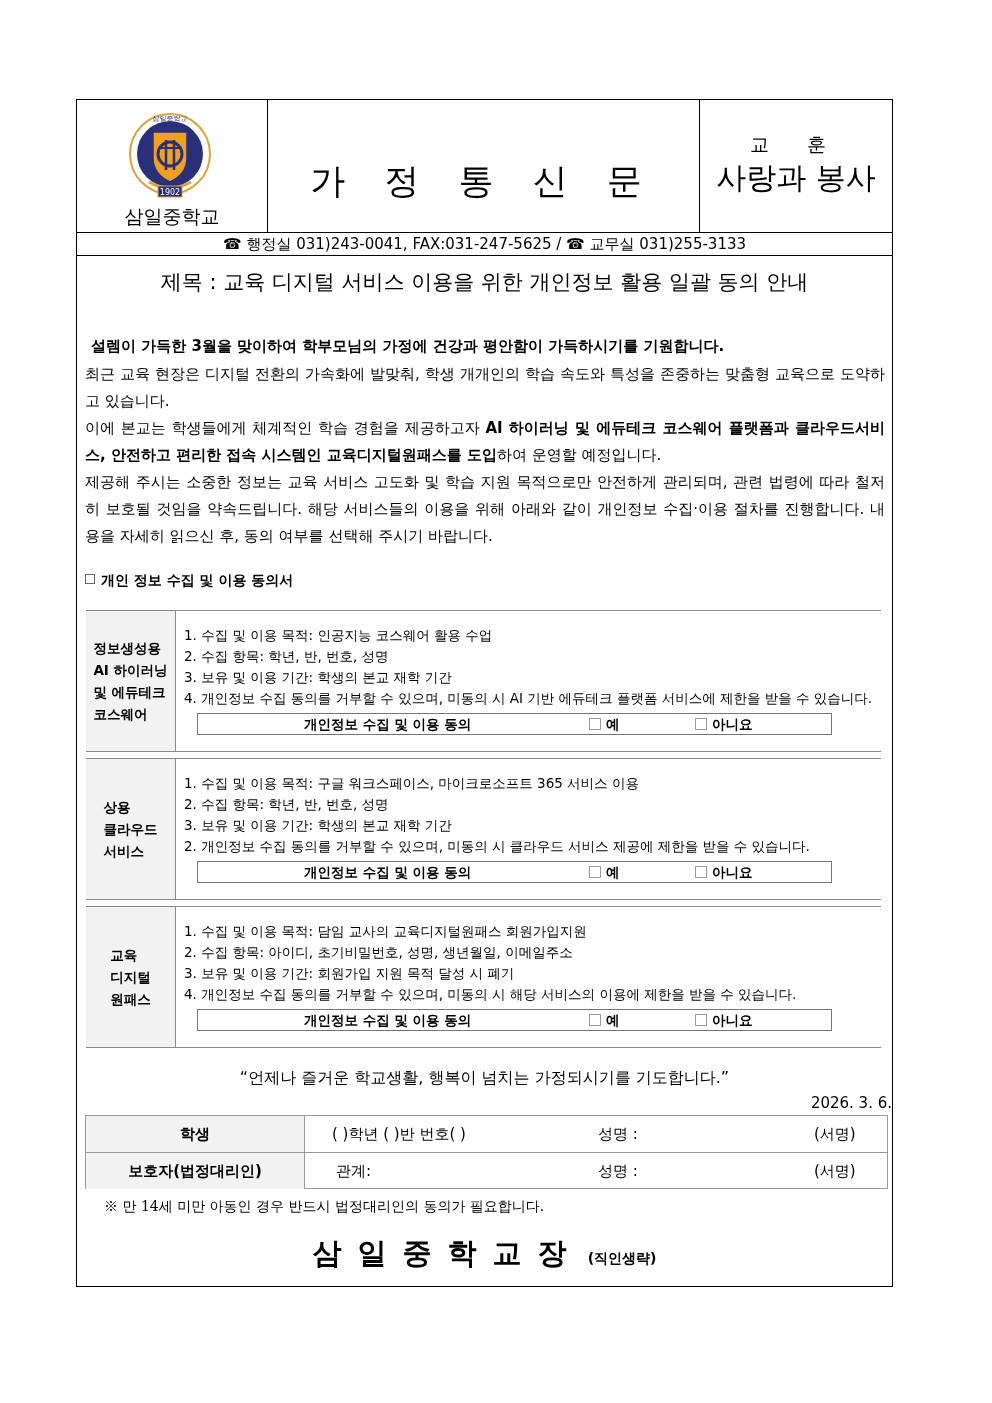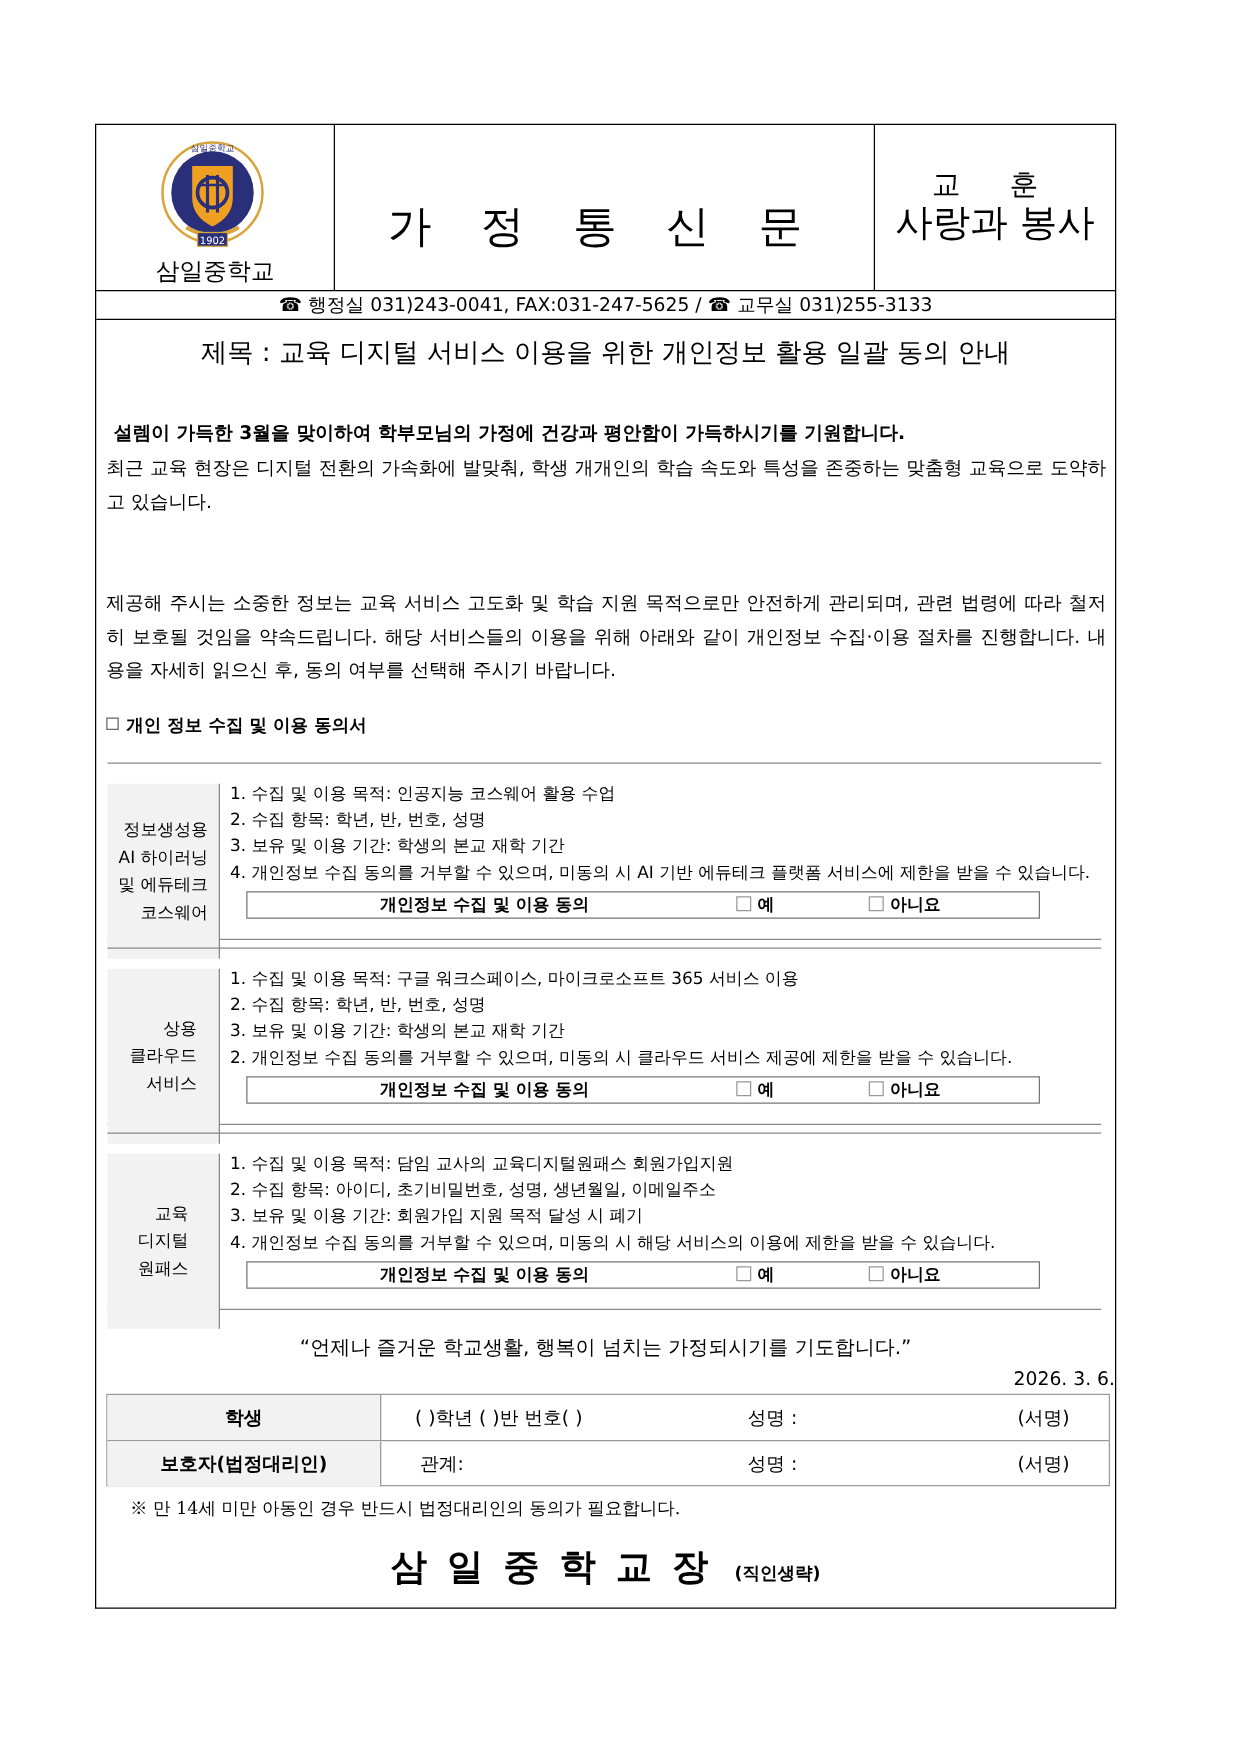--- a/index.html
+++ b/index.html
@@ -7,36 +7,36 @@
   .page { position: absolute; left: 76px; top: 99px; width: 817px; height: 1188px; border: 1px solid #000; box-sizing: border-box; }
   
   .hdr { position: absolute; left: 0; top: 0; width: 815px; height: 132px; border-bottom: 1px solid #000; }
   .hdr-logo { position: absolute; left: 0; top: 0; width: 190px; height: 132px; border-right: 1px solid #000; }
   .hdr-mid { position: absolute; left: 190px; top: 0; width: 432px; height: 132px; border-right: 1px solid #000; text-align: center; }
   .hdr-right { position: absolute; left: 623px; top: 0; width: 192px; height: 132px; text-align: center; }
   .logo-svg { position: absolute; left: 46px; top: 10px; width: 94px; height: 92px; }
   .school-name { position: absolute; left: 0; width: 190px; top: 104px; text-align: center; font-size: 19px; }
   .slogan { position: absolute; left: 0; width: 432px; top: 28px; font-size: 19px; }
   .doc-title { position: absolute; left: 0; width: 432px; top: 58px; font-size: 35px; letter-spacing: 14px; }
-  .motto-label { position: absolute; left: 0; width: 192px; top: 32px; font-size: 23px; letter-spacing: 16px; }
+  .motto-label { position: absolute; left: 0; width: 192px; top: 32px; font-size: 19px; letter-spacing: 16px; }
   .motto { position: absolute; left: 0; width: 192px; top: 58px; font-size: 30px; }
   .phone-row { position: absolute; left: 0; top: 133px; width: 815px; height: 22px; border-bottom: 1px solid #000; text-align: center; font-size: 15px; line-height: 22px; }
   
   .subject { position: absolute; left: 0; top: 168px; width: 815px; text-align: center; font-size: 21px; }
   .para { position: absolute; left: 8px; width: 800px; font-size: 15px; line-height: 27px; text-align: justify; }
   .greet { top: 233px; left: 14px; font-weight: bold; }
   .p1 { top: 261px; }
   .p2 { top: 315px; }
   .p3 { top: 369px; }
   b { font-weight: bold; }
   .sec-title { position: absolute; left: 8px; top: 472px; font-size: 14px; font-weight: bold; }
   .sec-title .box { display: inline-block; width: 8px; height: 8px; border: 1px solid #666; margin-right: 6px; vertical-align: 1px; }
   
   .consent { position: absolute; left: 9px; width: 795px; height: 140px; border-top: 1px solid #888; border-bottom: 1px solid #888; }
-  .consent .cat { position: absolute; left: 0; top: 16px; width: 89px; height: 140px; background: #f2f2f2; border-right: 1px solid #888; display: flex; align-items: center; justify-content: center; text-align: right; font-size: 13.5px; line-height: 22px; }
+  .consent .cat { position: absolute; left: 0; top: 0; width: 89px; height: 140px; background: #f2f2f2; border-right: 1px solid #888; display: flex; align-items: center; justify-content: center; text-align: left; font-size: 13.5px; line-height: 22px; font-weight: bold; }
   .consent .items { position: absolute; left: 98px; top: 14px; font-size: 13.5px; line-height: 21px; }
   .consent .agree { position: absolute; left: 111px; top: 102px; width: 635px; height: 22px; border: 1px solid #777; box-sizing: border-box; font-size: 13.5px; font-weight: bold; line-height: 20px; }
   .agree .lbl { position: absolute; left: 106px; }
   .agree .yes { position: absolute; left: 391px; }
   .agree .no { position: absolute; left: 469px; margin-left: 28px; }
   .cb { display: inline-block; width: 10px; height: 10px; border: 1px solid #999; margin-right: 5px; vertical-align: -1px; }
   .c1 { top: 510px; }
   .c2 { top: 658px; }
   .c3 { top: 806px; }
   .closing { position: absolute; left: 0; width: 815px; top: 968px; text-align: center; font-size: 16px; }
@@ -82,20 +82,21 @@
       <div class="motto-label">교 훈</div>
       <div class="motto">사랑과 봉사</div>
     </div>
   </div>
   <div class="phone-row">☎ 행정실 031)243-0041, FAX:031-247-5625 / ☎ 교무실 031)255-3133</div>
 
   <div class="subject">제목 : 교육 디지털 서비스 이용을 위한 개인정보 활용 일괄 동의 안내</div>
 
   <div class="para greet">설렘이 가득한 3월을 맞이하여 학부모님의 가정에 건강과 평안함이 가득하시기를 기원합니다.</div>
   <div class="para p1">최근 교육 현장은 디지털 전환의 가속화에 발맞춰, 학생 개개인의 학습 속도와 특성을 존중하는 맞춤형 교육으로 도약하고 있습니다.</div>
+  <div class="para p2"><span>이에 본교는 학생들에게 체계적인 학습 경험을 제공하고자 </span><b>AI 하이러닝 및 에듀테크 코스웨어 플랫폼과 클라우드서비스, 안전하고 편리한 접속 시스템인 교육디지털원패스를 도입</b><span>하여 운영할 예정입니다.</span></div>
   <div class="para p3">제공해 주시는 소중한 정보는 교육 서비스 고도화 및 학습 지원 목적으로만 안전하게 관리되며, 관련 법령에 따라 철저히 보호될 것임을 약속드립니다. 해당 서비스들의 이용을 위해 아래와 같이 개인정보 수집·이용 절차를 진행합니다. 내용을 자세히 읽으신 후, 동의 여부를 선택해 주시기 바랍니다.</div>
 
   <div class="sec-title"><span class="box"></span><span>개인 정보 수집 및 이용 동의서</span></div>
 
   <div class="consent c1">
     <div class="cat">
       <div>
         <div>정보생성용</div>
         <div>AI 하이러닝</div>
         <div>및 에듀테크</div>

